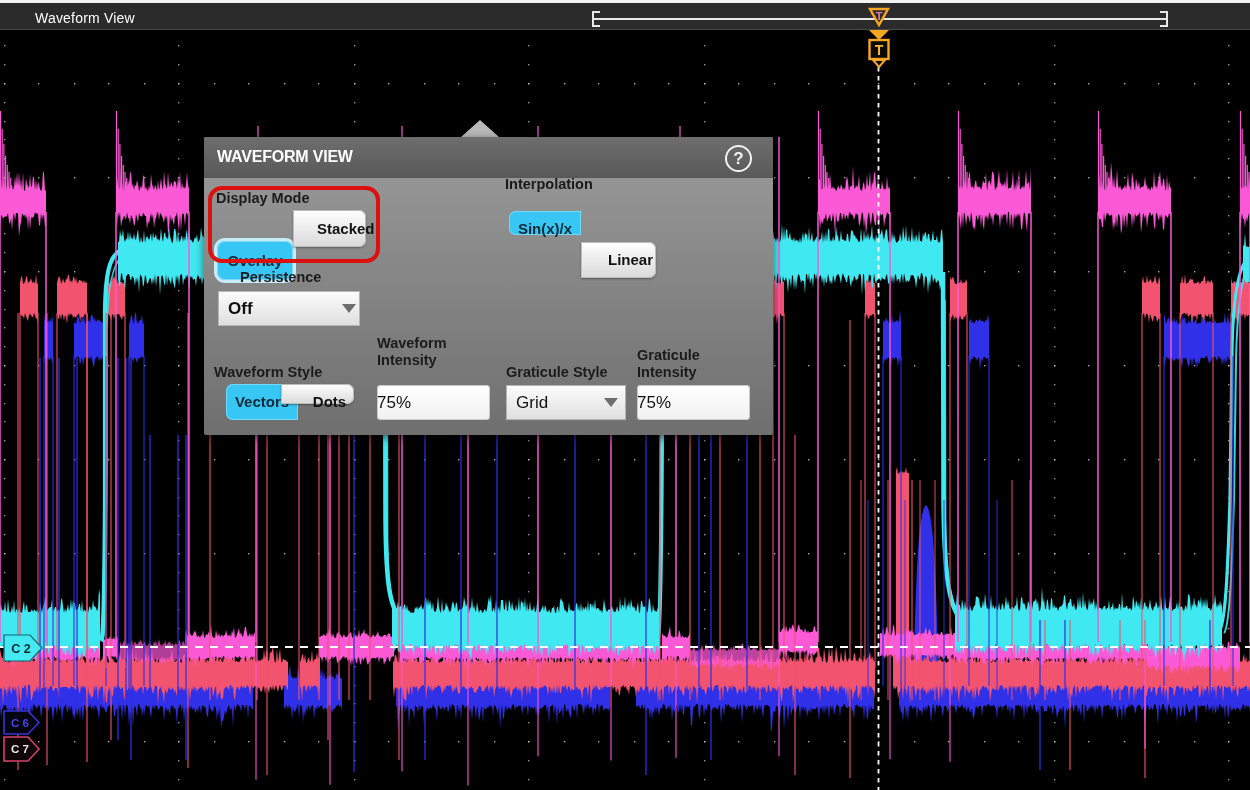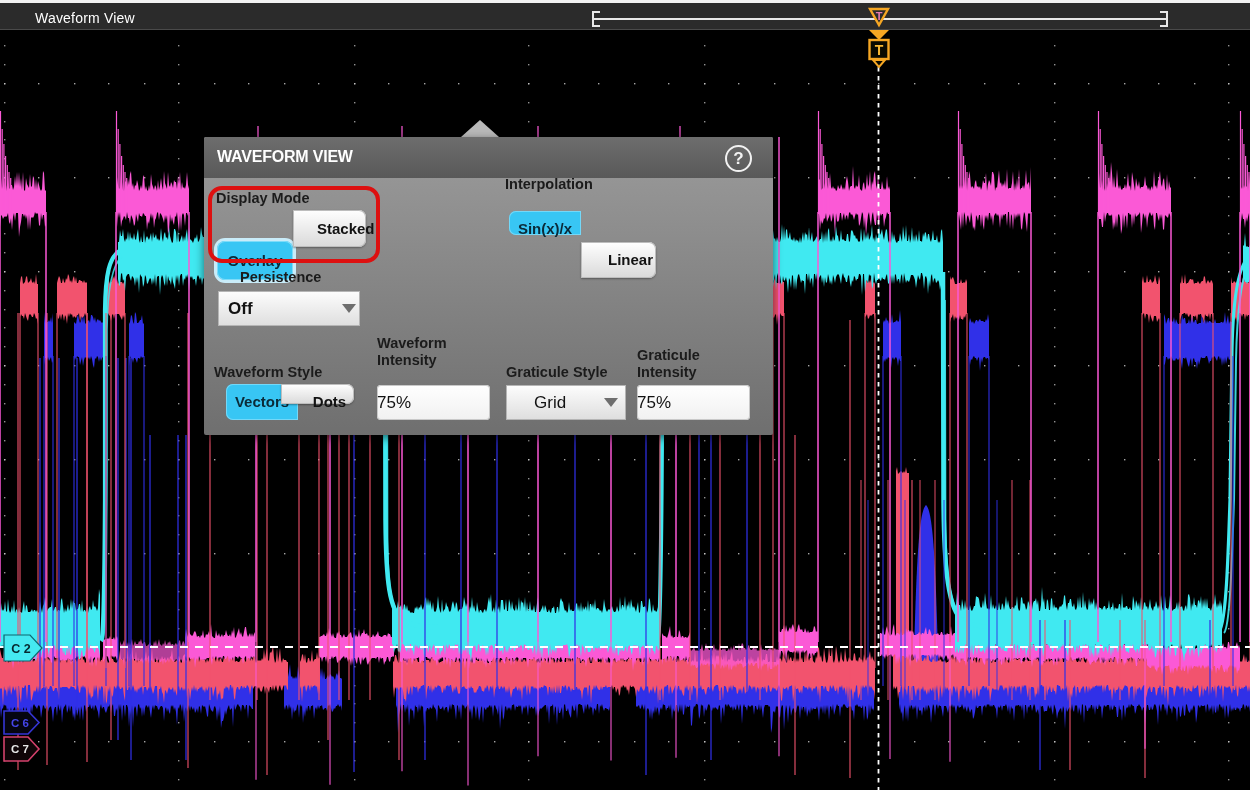--- a/index.html
+++ b/index.html
@@ -811,20 +811,20 @@
   <div class="btn btn-light" style="left:377px;top:74px;width:75px;height:36px;line-height:36px;border-radius:0 7px 7px 0;font-weight:bold;margin-top:31px;">Linear</div>
   <div class="lbl" style="left:12px;top:132px;margin-left:24px;">Persistence</div>
   <div class="drop" style="left:14px;top:154px;width:142px;height:35px;line-height:35px;font-weight:bold;"><span style="margin-left:10px;">Off</span></div>
   <div class="dar" style="left:138px;top:167px;"></div>
   <div class="lbl" style="left:10px;top:227px;">Waveform Style</div>
   <div class="btn btn-cyan" style="left:22px;top:247px;width:72px;height:36px;line-height:36px;border-radius:7px 0 0 7px;font-weight:bold;">Vectors</div>
   <div class="btn btn-light" style="left:77px;top:247px;width:73px;height:20px;line-height:36px;border-radius:0 7px 7px 0;font-weight:bold;">Dots</div>
   <div class="lbl" style="left:173px;top:198px;">Waveform<br>Intensity</div>
   <div class="field" style="left:173px;top:248px;width:113px;height:35px;line-height:35px;border-radius:4px;"><span style="margin-right:9px;">75%</span></div>
   <div class="lbl" style="left:302px;top:227px;">Graticule Style</div>
-  <div class="drop" style="left:302px;top:248px;width:120px;height:35px;line-height:35px;"><span style="margin-left:28px;">Grid</span></div>
+  <div class="drop" style="left:302px;top:248px;width:120px;height:35px;line-height:35px;"><span style="margin-left:10px;">Grid</span></div>
   <div class="dar" style="left:400px;top:261px;"></div>
   <div class="lbl" style="left:433px;top:210px;">Graticule<br>Intensity</div>
   <div class="field" style="left:433px;top:248px;width:113px;height:35px;line-height:35px;border-radius:4px;"><span style="margin-right:9px;">75%</span></div>
   <div class="redbox" style="left:3.5px;top:49px;"></div>
 </div>
 <div id="helpq">?</div>
 </div>
 
 </body></html>

